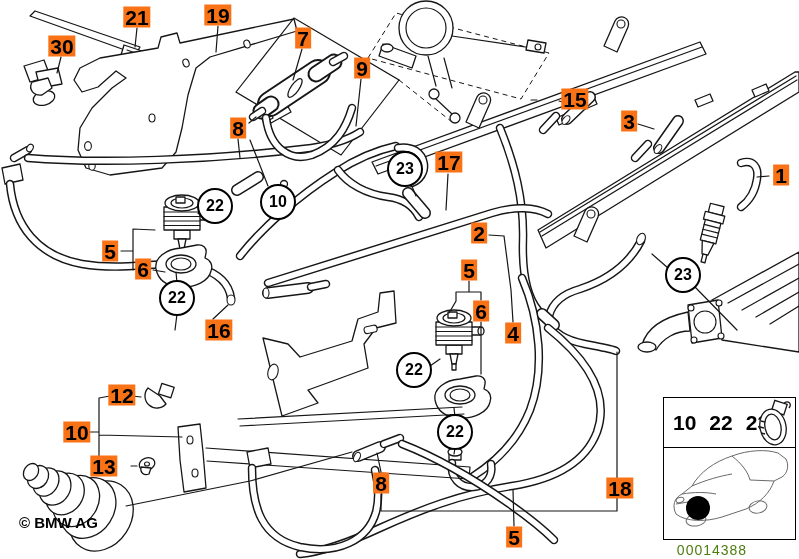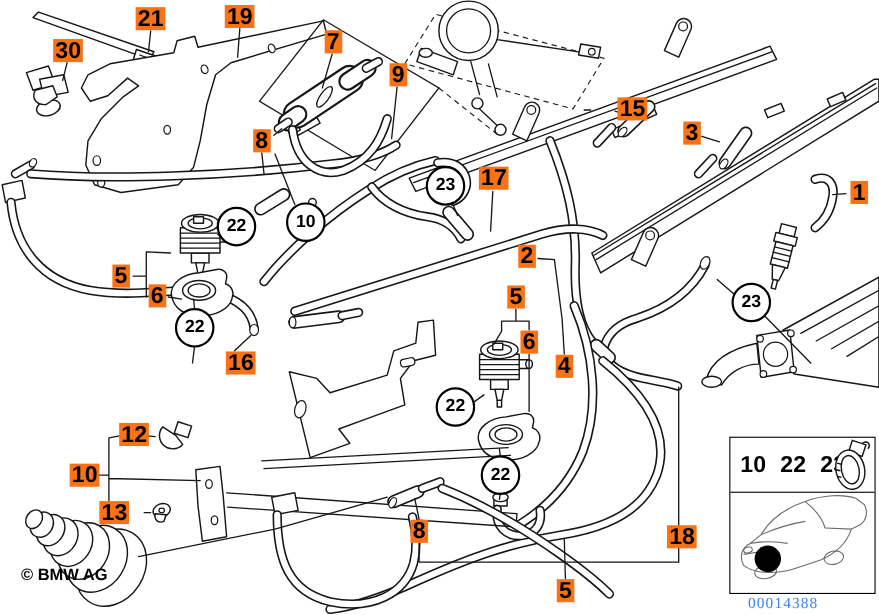--- a/index.html
+++ b/index.html
@@ -421,13 +421,13 @@
         <path d="M12,56 L24,54"></path>
         <ellipse cx="32" cy="72" rx="10" ry="6" transform="rotate(-8 32 72)"></ellipse>
         <ellipse cx="94" cy="59" rx="9" ry="6" transform="rotate(-12 94 59)"></ellipse>
         <ellipse cx="16" cy="52" rx="4" ry="2.5" transform="rotate(-15 16 52)"></ellipse>
       </g>
       <circle cx="34" cy="60" r="12" fill="#000"></circle>
     </svg>
   </div>
 </div>
 
-<div class="partnum" style="color: #3b82f6; font-family: Liberation Serif, serif;">00014388</div>
+<div class="partnum" style="color: #4d7c0f;">00014388</div>
 
 </body></html>

